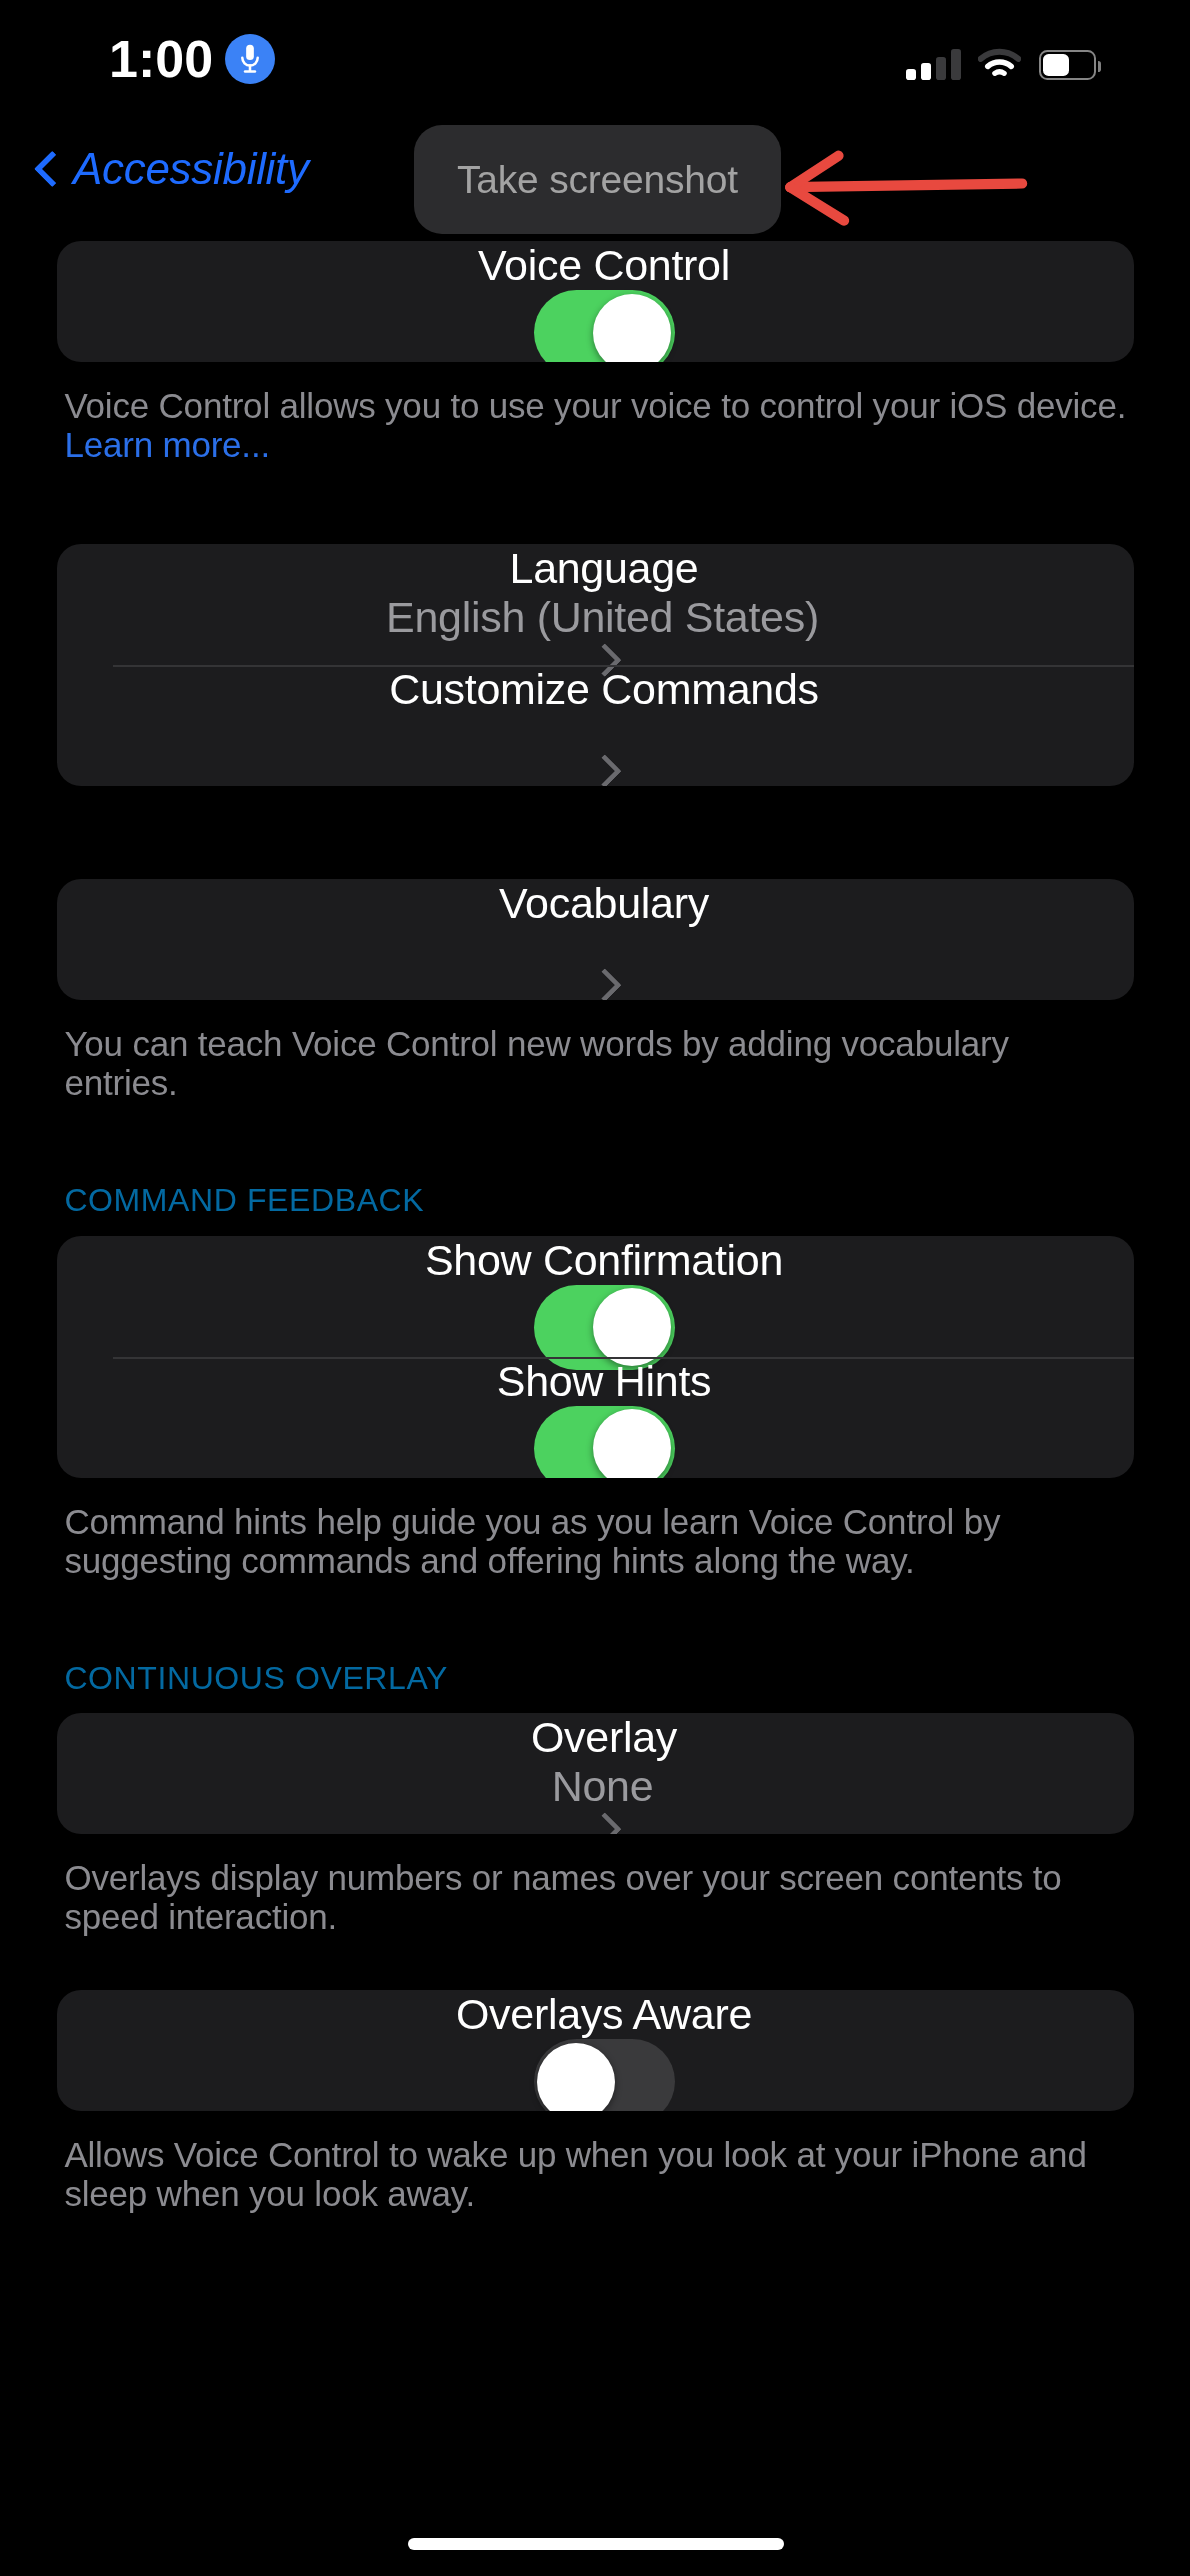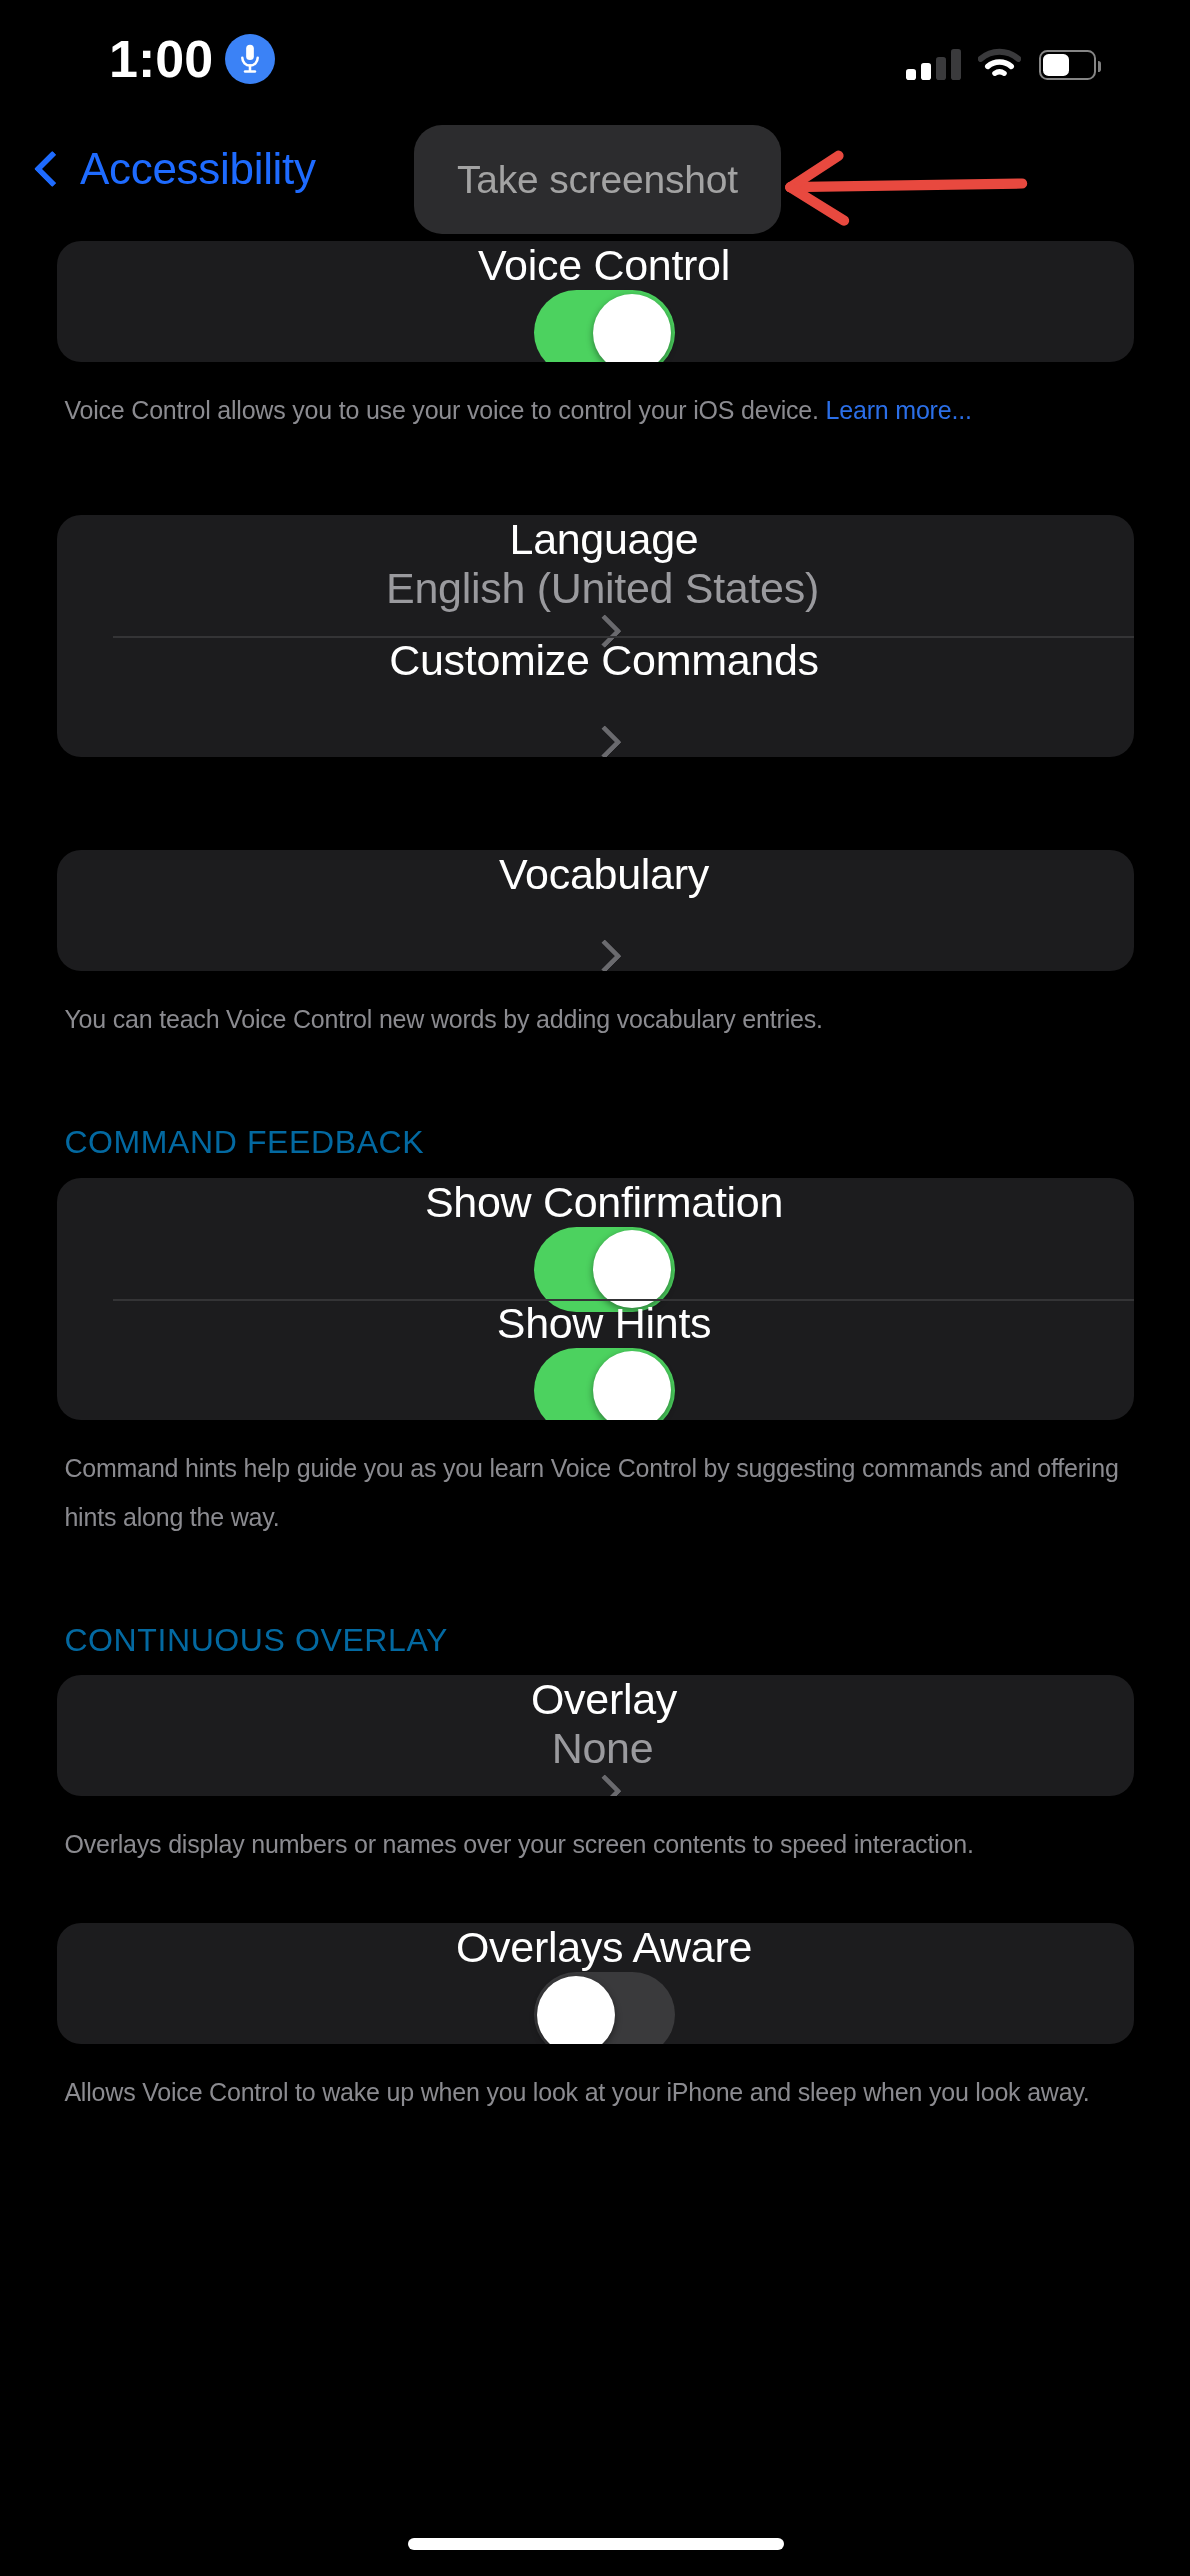--- a/index.html
+++ b/index.html
@@ -111,22 +111,23 @@
     top: 139px; left: 0;
     width: 1191px;
     height: 102px;
   }
   .back-button {
     position: absolute;
     left: 33px;
     top: 7.4px;
     display: flex;
     align-items: center;
-    gap: 23px;
+    gap: 16px;
     cursor: pointer;
+    font-style: italic;
   }
   .chevron-left {
     width: 24px;
     height: 41px;
     position: relative;
   }
   .chevron-left::before {
     content: "";
     position: absolute;
     left: 5.6px; top: 7.4px;
@@ -252,22 +253,22 @@
     background: #ffffff;
     box-shadow: 0 2.8px 7.4px rgba(0,0,0,0.42);
   }
   .toggle.on  .knob { left: 59px; }
   .toggle.off .knob { left: 3.7px; }
 
   
   .footer-text {
     margin: 24px 57px 0 57px;
     padding: 0 7.4px;
-    font-size: 25px;
-    line-height: 49px;
+    font-size: 35px;
+    line-height: 39px;
     color: #8b8b90;
     letter-spacing: -0.2px;
   }
   .footer-link {
     color: #2b6fe8;
   }
   .section-header {
     margin: 0 57px 16.7px 57px;
     padding: 0 7.4px;
     font-size: 32px;

